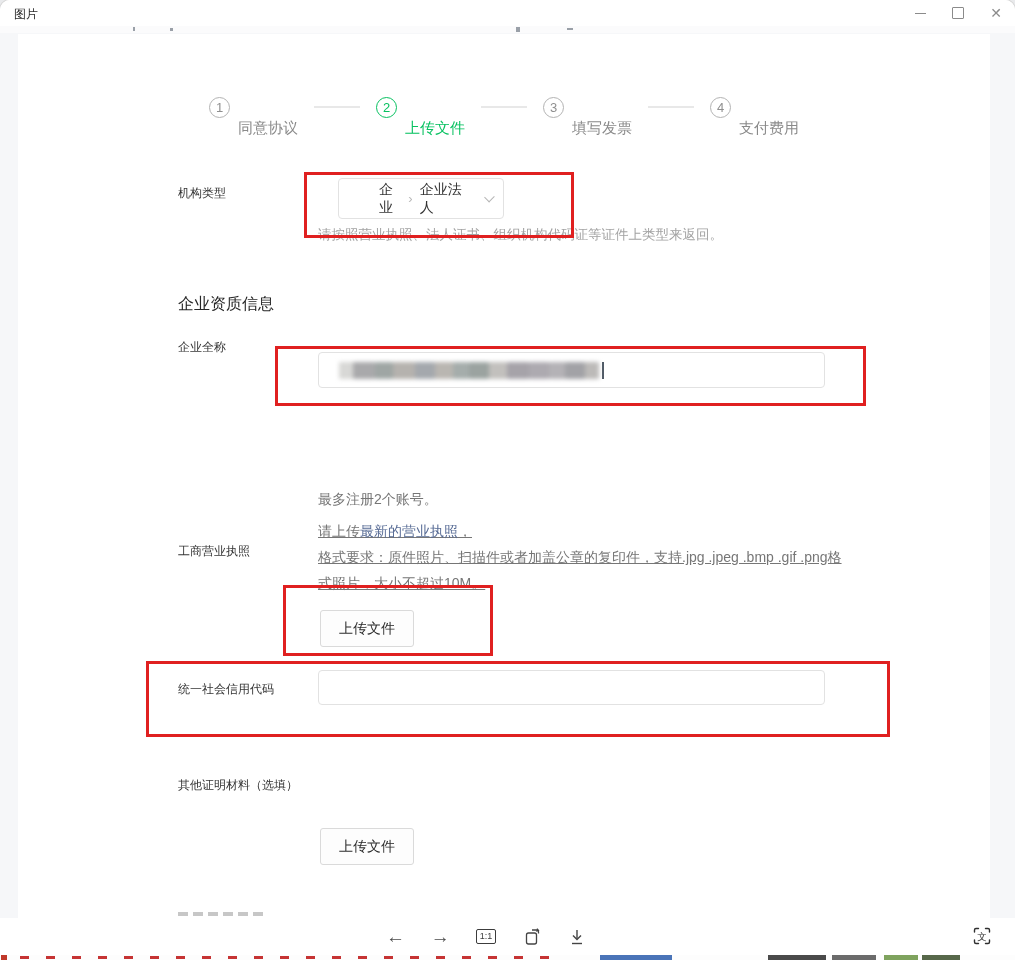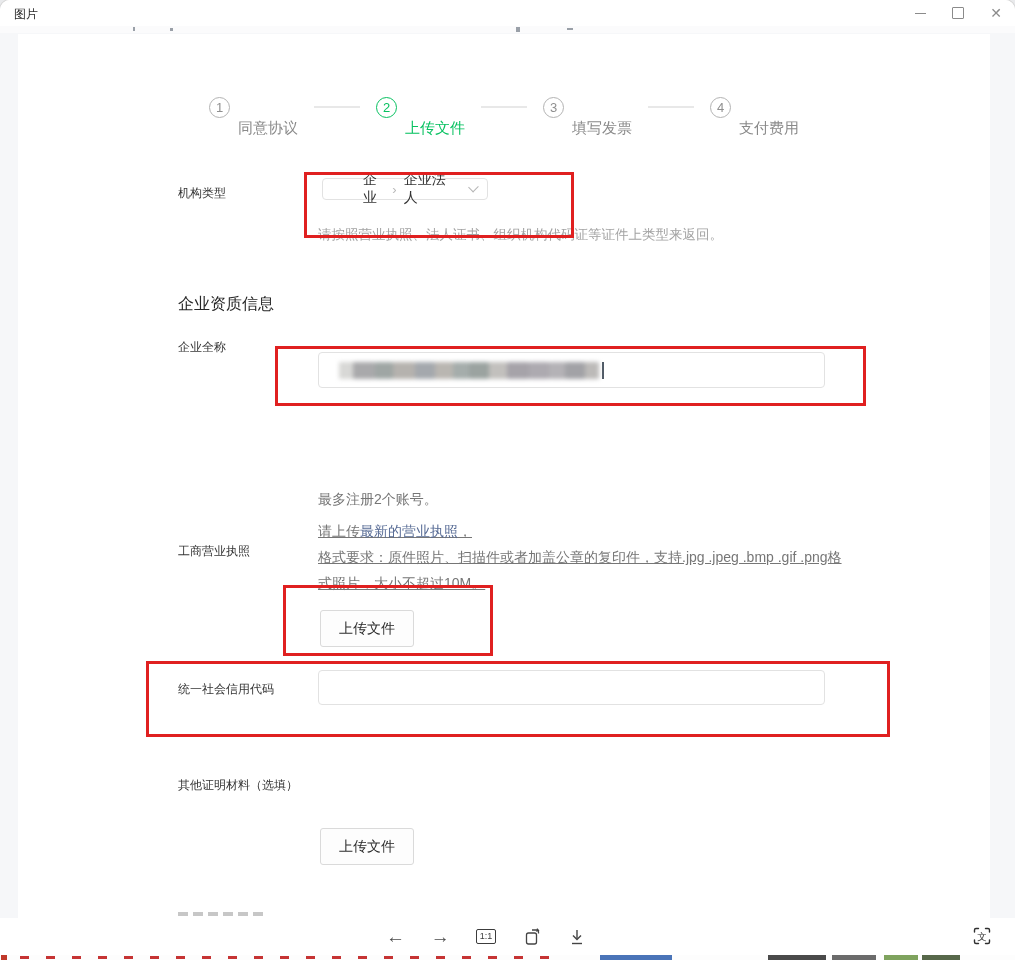--- a/index.html
+++ b/index.html
@@ -111,21 +111,21 @@
           <span class="slabel">填写发票</span>
         </div>
         <div class="connector"></div>
         <div class="step">
           <span class="circ">4</span>
           <span class="slabel">支付费用</span>
         </div>
       </div>
 
       <div class="flabel" style="left:160px;top:148px;">机构类型</div>
-      <div class="tbox dropdown" style="left:304px;top:144px;width:166px;height:22px;padding-left:40px;">
+      <div class="tbox dropdown" style="left:320px;top:144px;width:166px;height:41px;padding-left:40px;">
         <span>企业</span>
         <span class="sep">›</span>
         <span>企业法人</span>
         <span class="chev"></span>
       </div>
       <div class="hint" style="position:absolute;left:300px;top:192px;">请按照营业执照、法人证书、组织机构代码证等证件上类型来返回。</div>
 
       <div class="section-title" style="left:160px;top:260px;">企业资质信息</div>
 
       <div class="flabel" style="left:160px;top:302px;">企业全称</div>

